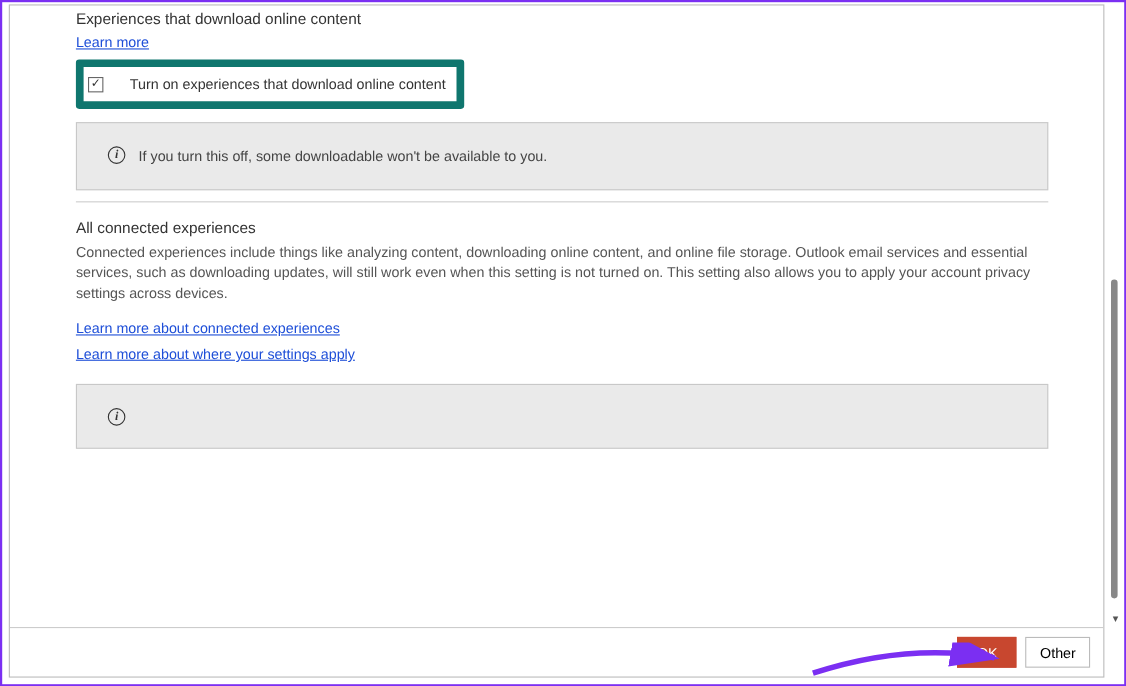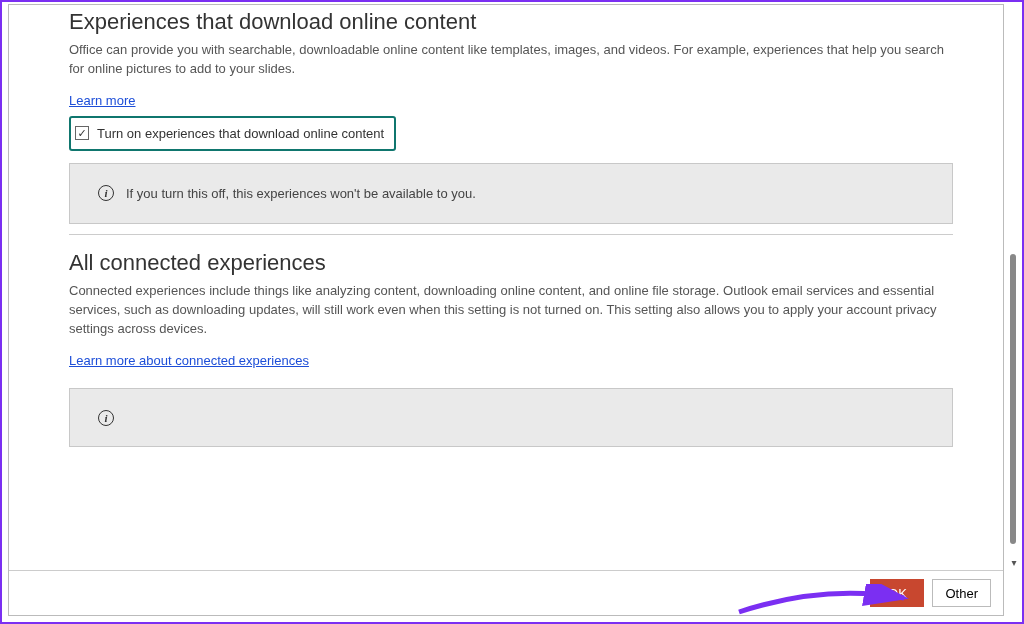--- a/index.html
+++ b/index.html
@@ -31,21 +31,21 @@
   }
   .section {
     border-top: 1px solid #ccc;
     padding: 15px 0 10px 0;
   }
   .section:first-child {
     border-top: none;
     padding-top: 4px;
   }
   h2 {
-    font-size: 22px;
+    font-size: 14px;
     font-weight: 400;
     color: #333;
     margin-bottom: 6px;
   }
   .desc {
     color: #555;
     line-height: 1.45;
     margin-bottom: 14px;
   }
   a.link {
@@ -55,22 +55,23 @@
     margin-bottom: 8px;
     font-size: 13px;
   }
   .checkbox-row {
     display: inline-flex;
     align-items: center;
     padding: 8px 10px 8px 4px;
     position: relative;
   }
   .checkbox-row.highlight {
-    border: 2px solid #0f766e;
+    border: 7px solid #0f766e;
     border-radius: 3px;
+    gap: 16px;
   }
   .chkbox {
     width: 14px; height: 14px;
     border: 1px solid #666;
     display: inline-flex;
     align-items: center;
     justify-content: center;
     margin-right: 8px;
     font-size: 11px;
     line-height: 1;
@@ -161,38 +162,38 @@
 </style>
 </head>
 <body>
 
 <div class="dialog-wrap">
   <div class="scroll-area">
     <div class="content">
 
       <div class="section">
         <h2>Experiences that download online content</h2>
-        <p class="desc">Office can provide you with searchable, downloadable online content like templates, images, and videos. For example, experiences that help you search for online pictures to add to your slides.</p>
         <a href="#" class="link">Learn more</a>
         <div>
           <label class="checkbox-row highlight">
             <span class="chkbox checked"></span>
             <span class="chklabel">Turn on experiences that download online content</span>
           </label>
         </div>
         <div class="info-box">
           <span class="info-icon">i</span>
-          <span class="info-text">If you turn this off, this experiences won't be available to you.</span>
+          <span class="info-text">If you turn this off, some downloadable won't be available to you.</span>
         </div>
       </div>
 
       <div class="section">
         <h2>All connected experiences</h2>
         <p class="desc">Connected experiences include things like analyzing content, downloading online content, and online file storage. Outlook email services and essential services, such as downloading updates, will still work even when this setting is not turned on. This setting also allows you to apply your account privacy settings across devices.</p>
         <div><a href="#" class="link">Learn more about connected experiences</a></div>
+        <div><a href="#" class="link">Learn more about where your settings apply</a></div>
         <div class="info-box">
           <span class="info-icon">i</span>
         </div>
       </div>
 
     </div>
   </div>
 
   <div class="footer">
     <button class="btn primary">OK</button>

